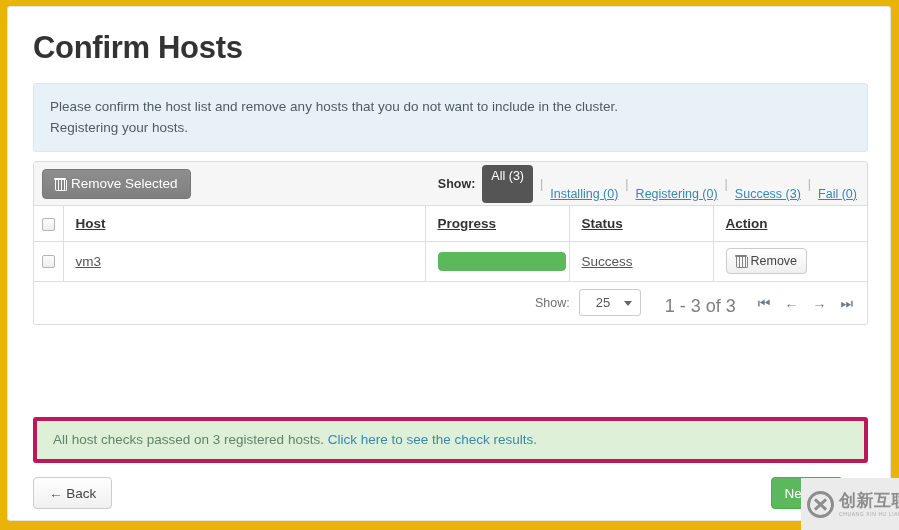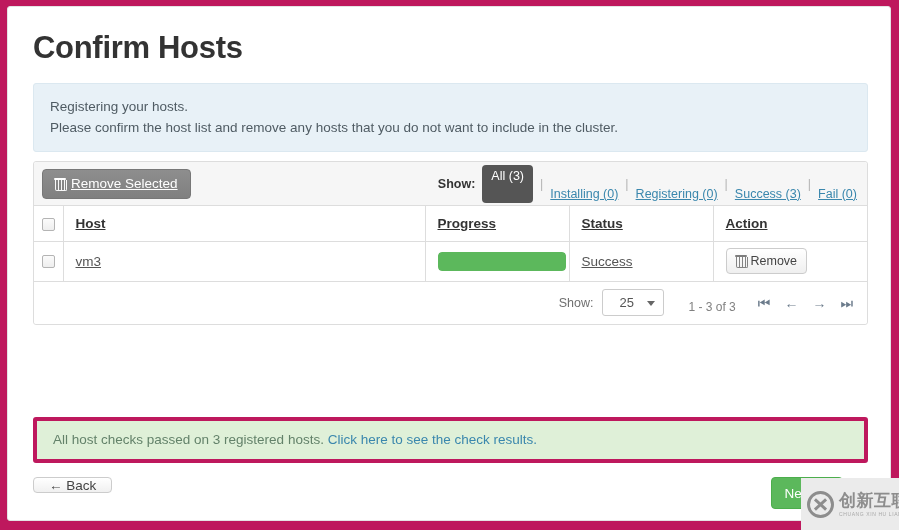--- a/index.html
+++ b/index.html
@@ -7,21 +7,21 @@
     margin: 0; padding: 0;
     width: 899px; height: 530px;
     background: #ffffff;
     font-family: "Liberation Sans", sans-serif;
     overflow: hidden;
   }
 
   #root {
     position: relative;
     width: 899px; height: 530px;
-    background: #be185d;
+    background: #eab308;
   }
 
   
   .wizard-panel {
     position: absolute;
     left: 7px; top: 6px;
     width: 884px; height: 515px;
     background: #ffffff;
     border: 1px solid #e4e4e4;
     border-radius: 3px;
@@ -79,21 +79,20 @@
     gap: 6px;
     height: 30px;
     padding: 0 12px;
     background: linear-gradient(to bottom, #8e8e8e, #808080);
     border: 1px solid #777777;
     border-radius: 4px;
     color: #ffffff;
     font-size: 13.5px;
     cursor: pointer;
     white-space: nowrap;
-    text-decoration: underline;
   }
   .trash-icon {
     display: inline-block;
     width: 10px;
     height: 12px;
     position: relative;
     flex: none;
   }
   .trash-icon::before {
     content: "";
@@ -257,21 +256,21 @@
   }
   .pg-select .caret {
     position: absolute;
     right: 8px; top: 11px;
     width: 0; height: 0;
     border-left: 4px solid transparent;
     border-right: 4px solid transparent;
     border-top: 5px solid #666666;
   }
   .pg-range {
-    font-size: 12px;
+    font-size: 18px;
     color: #808080;
     margin: 8px 22px 0 24px;
     white-space: nowrap;
   }
   .pg-arrows { display: flex; align-items: center; gap: 14px; }
   .pg-arrow {
     color: #6b7b8b;
     font-size: 14px;
     line-height: 1;
     cursor: pointer;
@@ -293,21 +292,21 @@
   .success-alert a {
     color: #3a87ad;
     text-decoration: none;
     cursor: pointer;
   }
 
   
   .btn-back {
     position: absolute;
     left: 25px; top: 470px;
-    height: 16px;
+    height: 32px;
     padding: 0 15px;
     display: inline-flex;
     align-items: center;
     background: linear-gradient(to bottom, #ffffff, #f0f0f0);
     border: 1px solid #cccccc;
     border-radius: 4px;
     font-size: 13.5px;
     color: #444444;
     cursor: pointer;
   }
@@ -374,22 +373,22 @@
 </head>
 <body>
 
 <div id="root">
 
   <div class="wizard-panel">
 
     <h1 class="page-title">Confirm Hosts</h1>
 
     <div class="info-alert">
+      <div class="line">Please confirm the host list and remove any hosts that you do not want to include in the cluster.</div>
       <div class="line">Registering your hosts.</div>
-      <div class="line">Please confirm the host list and remove any hosts that you do not want to include in the cluster.</div>
     </div>
 
     <div class="table-panel">
 
       <div class="table-toolbar">
         <button class="btn-remove-selected">
           <span class="trash-icon"></span>
           <span>Remove Selected</span>
         </button>
 

